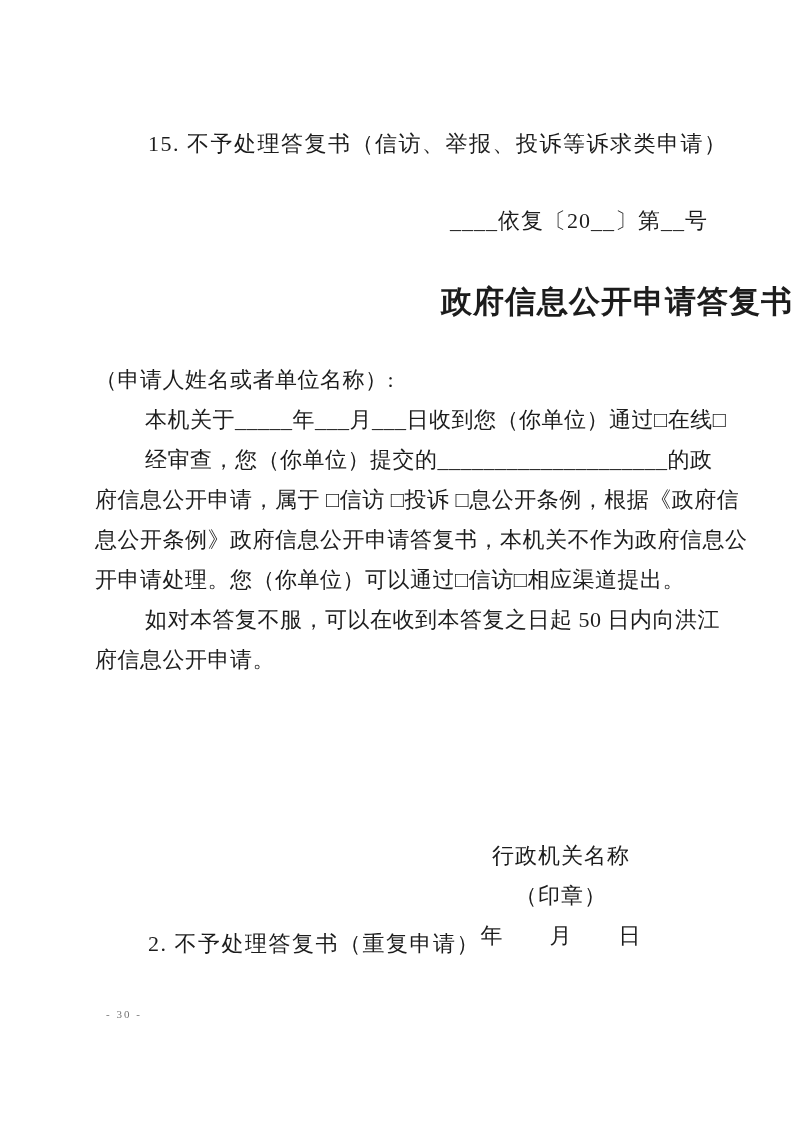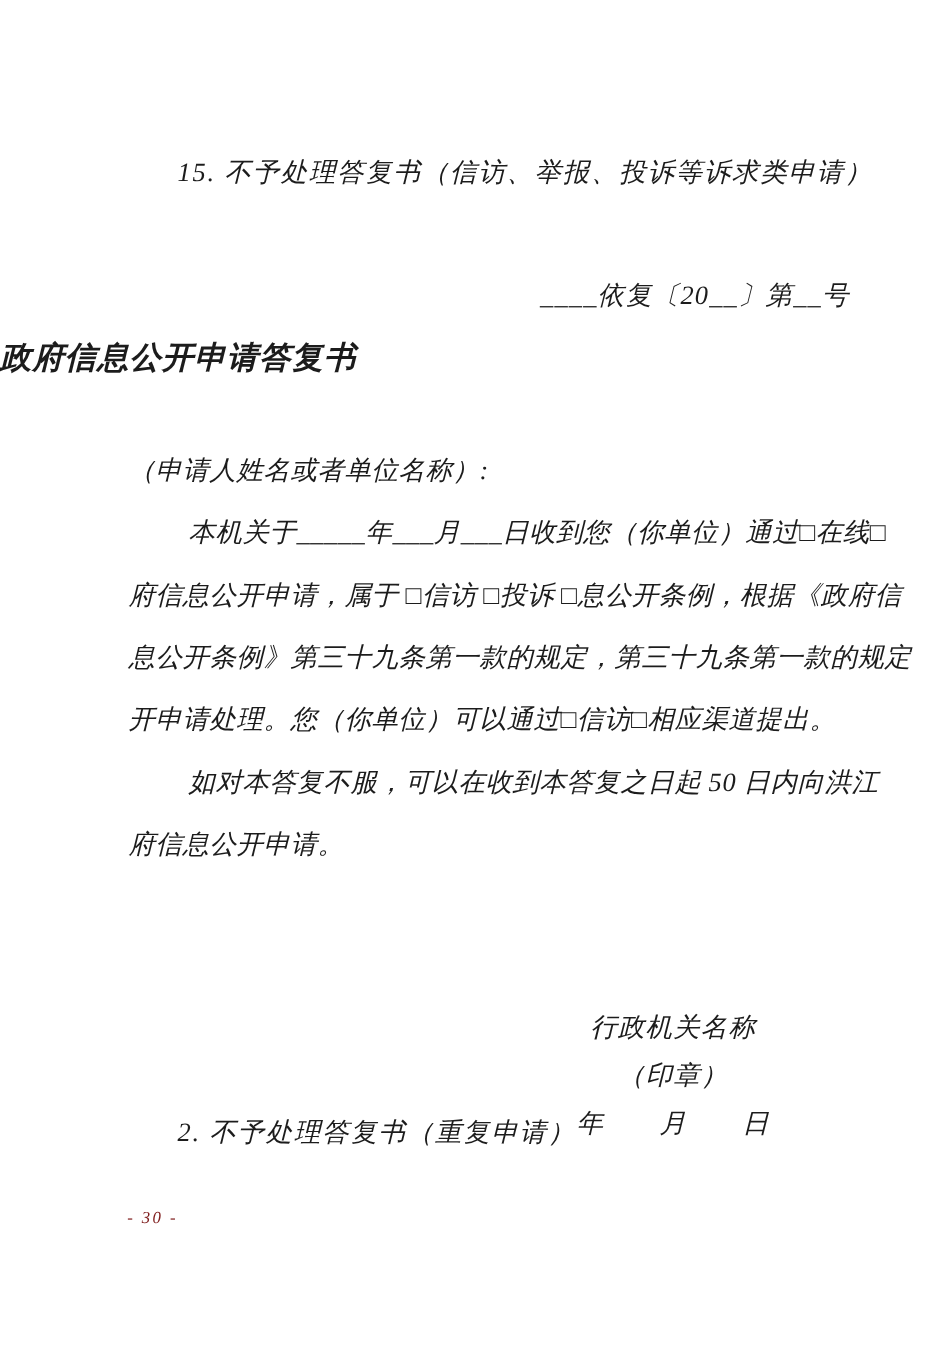--- a/index.html
+++ b/index.html
@@ -8,62 +8,60 @@
     background: #ffffff;
   }
   .page {
     position: relative;
     width: 793px;
     height: 1076px;
     background: #ffffff;
     color: #1c1c1c;
     font-family: "Liberation Serif", "DejaVu Serif", serif;
     overflow: hidden;
-    font-style: italic;
   }
   .h-item {
     position: absolute;
     left: 148px;
     font-size: 22px;
     letter-spacing: 1.5px;
     white-space: nowrap;
   }
   .h15 { top: 129px; }
   .h16 { top: 929px; }
   .docnum {
     position: absolute;
     top: 206px;
     right: 85px;
     font-size: 22px;
     letter-spacing: 1px;
     white-space: nowrap;
-    margin-top: 25px;
   }
   .doc-title {
     position: absolute;
     top: 281px;
     left: 0;
     width: 793px;
     margin: 0;
-    text-align: left;
-    font-size: 26px;
+    text-align: right;
+    font-size: 31px;
     font-weight: bold;
     letter-spacing: 1px;
   }
   .body-block {
     position: absolute;
     top: 360px;
     left: 95px;
     width: 625px;
     font-size: 22px;
     line-height: 40px;
     letter-spacing: 0.5px;
   }
   .body-block p {
-    margin: 12px;
+    margin: 0;
     white-space: nowrap;
   }
   .body-block p.indent {
     text-indent: 50px;
   }
   .signature {
     position: absolute;
     top: 804px;
     left: 455px;
     width: 212px;
@@ -71,44 +69,45 @@
     font-size: 22px;
     line-height: 40px;
     letter-spacing: 1px;
     margin-top: 32px;
   }
   .signature p { margin: 0; white-space: nowrap; }
   .pagenum {
     position: absolute;
     top: 1008px;
     left: 106px;
-    font-size: 14px;
+    font-size: 11px;
     letter-spacing: 2px;
-    color: #7f1d1d;
+    color: #737373;
     white-space: nowrap;
   }
 </style>
 </head>
 <body>
 
 <div class="page">
 
   <div class="h-item h15">15. 不予处理答复书（信访、举报、投诉等诉求类申请）</div>
 
   <div class="docnum">____依复〔20__〕第__号</div>
 
   <h1 class="doc-title">政府信息公开申请答复书</h1>
 
   <div class="body-block">
     <p>（申请人姓名或者单位名称）:</p>
 
     <p class="indent">本机关于_____年___月___日收到您（你单位）通过□在线□</p>
 
+    <p class="indent">经审查，您（你单位）提交的____________________的政</p>
     <p>府信息公开申请，属于 □信访 □投诉 □息公开条例，根据《政府信</p>
-    <p>息公开条例》第三十九条第一款的规定，第三十九条第一款的规定</p>
+    <p>息公开条例》政府信息公开申请答复书，本机关不作为政府信息公</p>
     <p>开申请处理。您（你单位）可以通过□信访□相应渠道提出。</p>
 
     <p class="indent">如对本答复不服，可以在收到本答复之日起 50 日内向洪江</p>
     <p>府信息公开申请。</p>
   </div>
 
   <div class="signature">
     <p>行政机关名称</p>
     <p>（印章）</p>
     <p>年　　月　　日</p>

